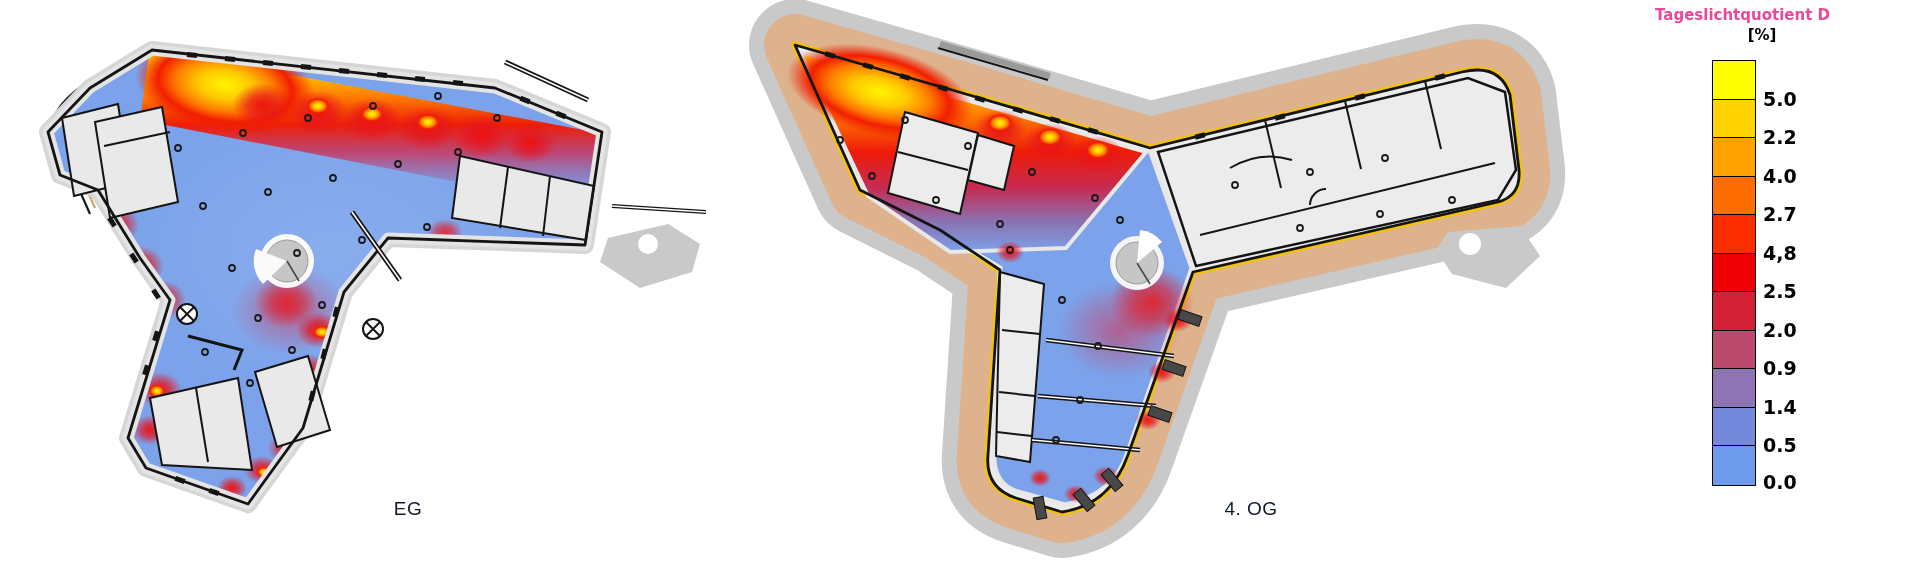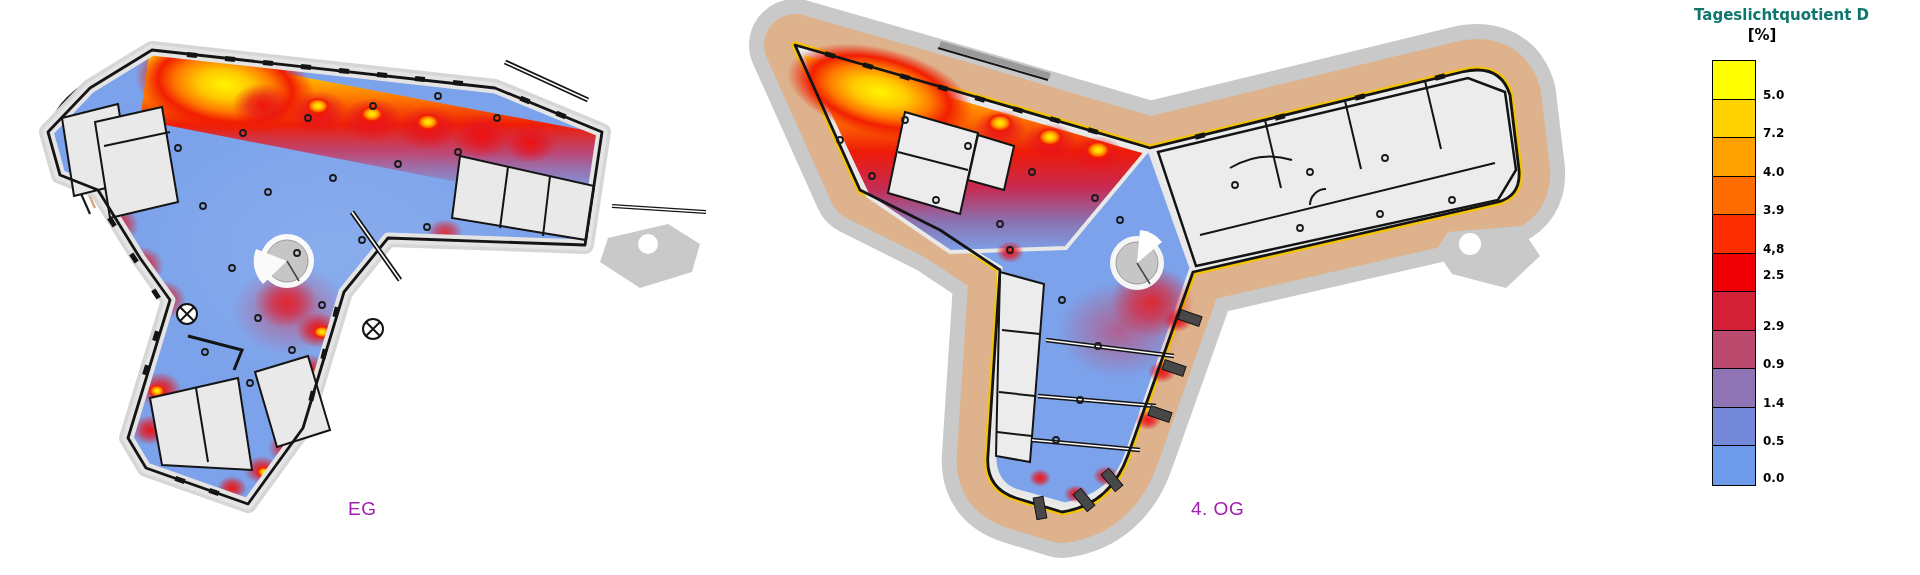--- a/index.html
+++ b/index.html
@@ -1,33 +1,33 @@
 <!DOCTYPE html>
 <html><head>
 <meta charset="utf-8">
 <style>
   html,body{margin:0;padding:0;background:#ffffff;}
   #stage{position:relative;width:1920px;height:575px;background:#ffffff;overflow:hidden;
          font-family:"Liberation Sans",sans-serif;}
   #plansvg{position:absolute;left:0;top:0;}
-  .plan-lbl{position:absolute;width:120px;font-size:19px;color:#a21caf;
+  .plan-lbl{position:absolute;width:120px;text-align:center;font-size:19px;color:#0f172a;
             font-family:"Liberation Sans",sans-serif;letter-spacing:.5px;}
   
   #legend{position:absolute;left:1655px;top:4px;width:214px;height:566px;
           font-family:"DejaVu Sans","Liberation Sans",sans-serif;}
-  #legend .ltitle{position:absolute;left:0;top:2px;width:100%;text-align:right;
-                  font-size:15px;font-weight:bold;color:#0f766e;}
+  #legend .ltitle{position:absolute;left:0;top:2px;width:100%;text-align:left;
+                  font-size:15px;font-weight:bold;color:#ec4899;}
   #legend .lunit{position:absolute;left:0;top:22px;width:100%;text-align:center;
                  font-size:15px;font-weight:bold;color:#000;}
   #legend .bar{position:absolute;left:57px;top:56px;width:42px;height:424px;
                border:1px solid #000;box-sizing:content-box;}
   #legend .swatch{position:absolute;left:0;width:42px;height:38.5px;box-sizing:border-box;
                   border-bottom:1px solid #000;}
   #legend .swatch:last-child{border-bottom:none;}
-  #legend .tick{position:absolute;left:108px;width:60px;font-size:12px;font-weight:bold;color:#000;}
+  #legend .tick{position:absolute;left:108px;width:60px;font-size:19px;font-weight:bold;color:#000;}
 </style>
 </head>
 <body>
 
 <div id="stage">
 
 <svg id="plansvg" width="1920" height="575" viewBox="0 0 1920 575">
   <defs>
     <clipPath id="egClip">
       <path d="M152,50 L495,88 L602,132 L585,245 L388,238 L344,292 L303,428 L248,504 L146,468 L128,438 L170,300 L140,258 L98,190 L60,175 L48,132 L90,88 Z"></path>
@@ -358,26 +358,26 @@
         <div class="swatch" style="top: 154px; background: rgb(251, 45, 0);"></div>
         <div class="swatch" style="top: 192.5px; background: rgb(238, 0, 5);"></div>
         <div class="swatch" style="top: 231px; background: rgb(211, 32, 54);"></div>
         <div class="swatch" style="top: 269.5px; background: rgb(188, 74, 110);"></div>
         <div class="swatch" style="top: 308px; background: rgb(142, 116, 181);"></div>
         <div class="swatch" style="top: 346.5px; background: rgb(116, 137, 217);"></div>
         <div class="swatch" style="top: 385px; background: rgb(109, 154, 234);"></div>
       </div>
   <div>
         <div class="tick" style="top: 83.5px;">5.0</div>
-        <div class="tick" style="top: 122px;">7.2</div>
+        <div class="tick" style="top: 122px;">2.2</div>
         <div class="tick" style="top: 160.5px;">4.0</div>
-        <div class="tick" style="top: 199px;">3.9</div>
+        <div class="tick" style="top: 199px;">2.7</div>
         <div class="tick" style="top: 237.5px;">4,8</div>
-        <div class="tick" style="top: 264px;">2.5</div>
-        <div class="tick" style="top: 314.5px;">2.9</div>
+        <div class="tick" style="top: 276px;">2.5</div>
+        <div class="tick" style="top: 314.5px;">2.0</div>
         <div class="tick" style="top: 353px;">0.9</div>
         <div class="tick" style="top: 391.5px;">1.4</div>
         <div class="tick" style="top: 430px;">0.5</div>
         <div class="tick" style="top: 467px;">0.0</div>
       </div>
 </div>
 
 </div>
 
 </body></html>

